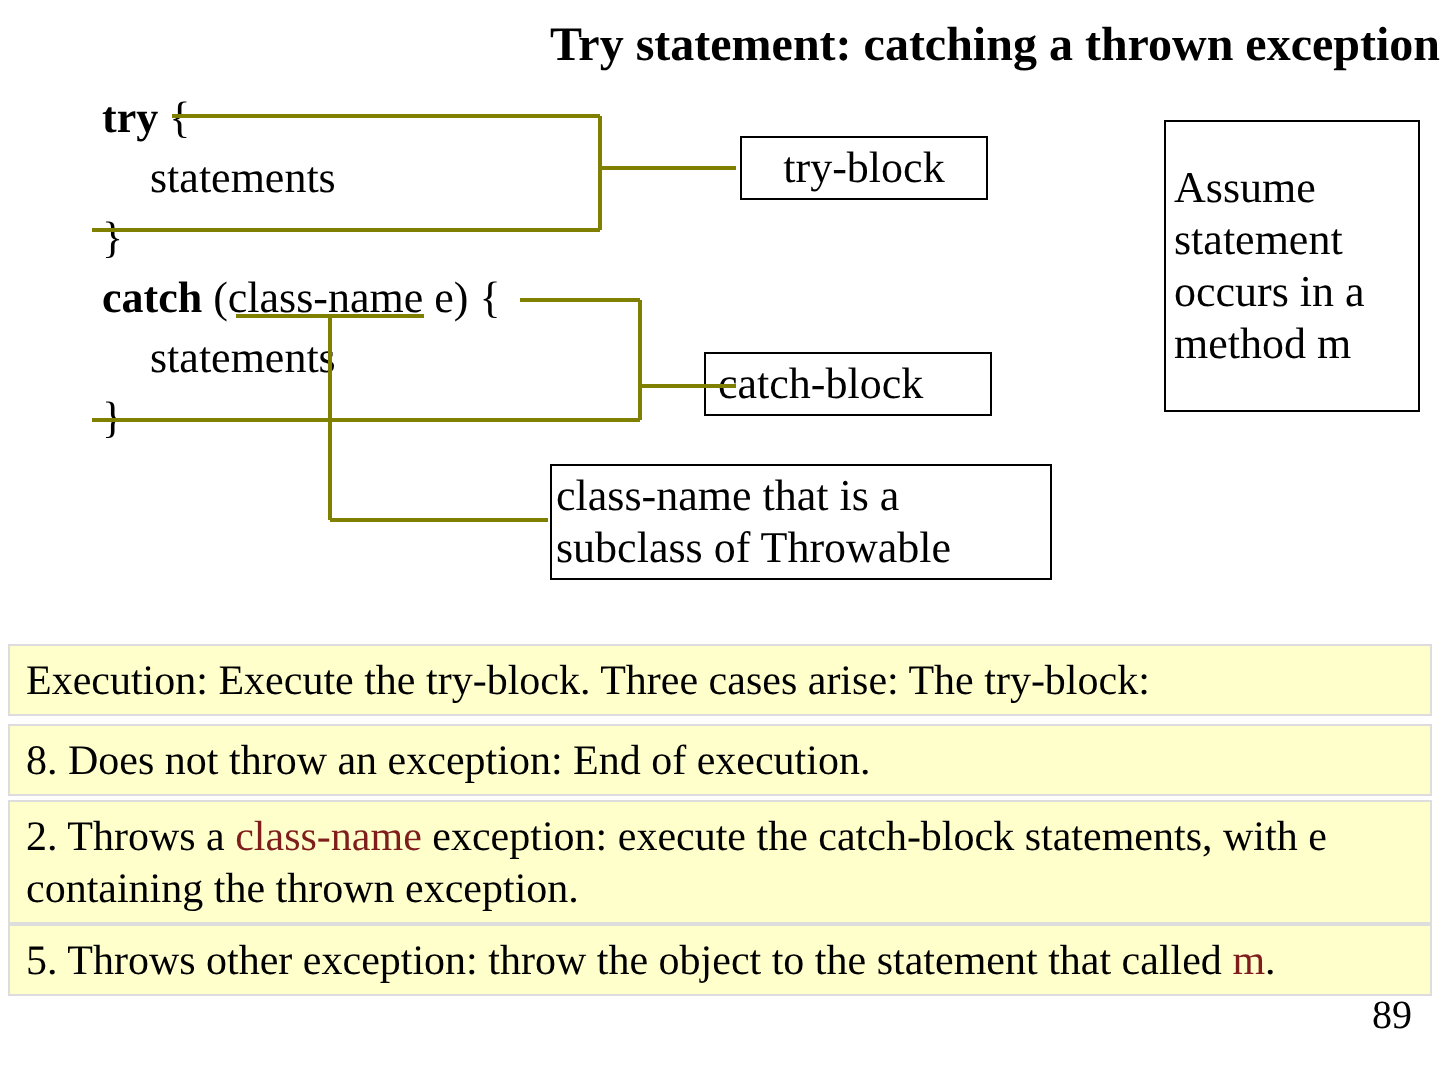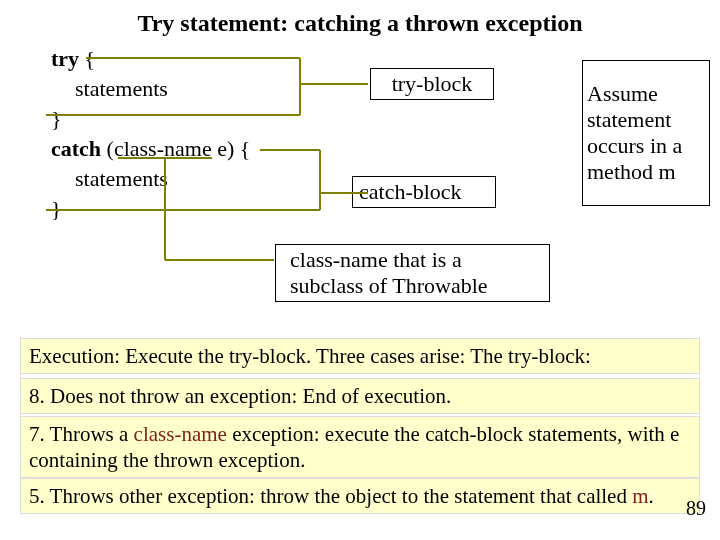--- a/index.html
+++ b/index.html
@@ -8,21 +8,21 @@
     width: 720px;
     height: 540px;
     background: #fff;
     font-family: "Times New Roman", serif;
     font-size: 22px;
     color: #000;
     position: relative;
     overflow: hidden;
   }
   .title {
-    text-align: center;
+    text-align: right;
     font-weight: bold;
     padding-top: 10px;
     font-size: 24px;
   }
   .code-area {
     position: absolute;
     left: 30px;
     top: 44px;
     width: 660px;
     margin-left: 21px;
@@ -45,35 +45,35 @@
     top: 60px;
     width: 118px;
     border: 1px solid #000;
     padding: 20px 4px;
     font-size: 22px;
     line-height: 26px;
   }
   .subclass-box {
     position: absolute;
     left: 275px;
-    top: 244px;
+    top: 232px;
     width: 245px;
     border: 1px solid #000;
-    padding: 2px 14px;
+    padding: 2px 2px;
     font-size: 22px;
     line-height: 26px;
   }
   .brown { color: #7f1d1d; }
   .hl-box {
     background: #ffffcc;
     border: 1px solid #ddd;
     font-size: 21px;
     line-height: 26px;
     padding: 4px 8px;
-    margin: 16px;
+    margin: 0;
     position: absolute;
     left: 4px;
     right: 4px;
   }
   .hl1 { top: 322px; }
   .hl2 { top: 362px; }
   .hl3 { top: 400px; }
   .hl4 { top: 462px; }
   .page-num {
     position: absolute;
@@ -130,19 +130,19 @@
   <g stroke="#808000" stroke-width="2" fill="none">
     <line x1="118" y1="158" x2="212" y2="158"></line>
     <line x1="165" y1="158" x2="165" y2="260"></line>
     <line x1="165" y1="260" x2="274" y2="260"></line>
   </g>
 </svg>
 
 <div class="hl-box hl1">Execution: Execute the try-block. Three cases arise: The try-block:</div>
 <div class="hl-box hl2">8. Does not throw an exception: End of execution.</div>
 <div class="hl-box hl3">
-  <span>7. Throws a </span><span class="brown">class-name</span><span> exception: execute the catch-block statements, with e containing the thrown exception.</span>
+  <span>2. Throws a </span><span class="brown">class-name</span><span> exception: execute the catch-block statements, with e containing the thrown exception.</span>
 </div>
 <div class="hl-box hl4">
   <span>5. Throws other exception: throw the object to the statement that called </span><span class="brown">m</span><span>.</span>
 </div>
 
 <div class="page-num">89</div>
 
 </body></html>

